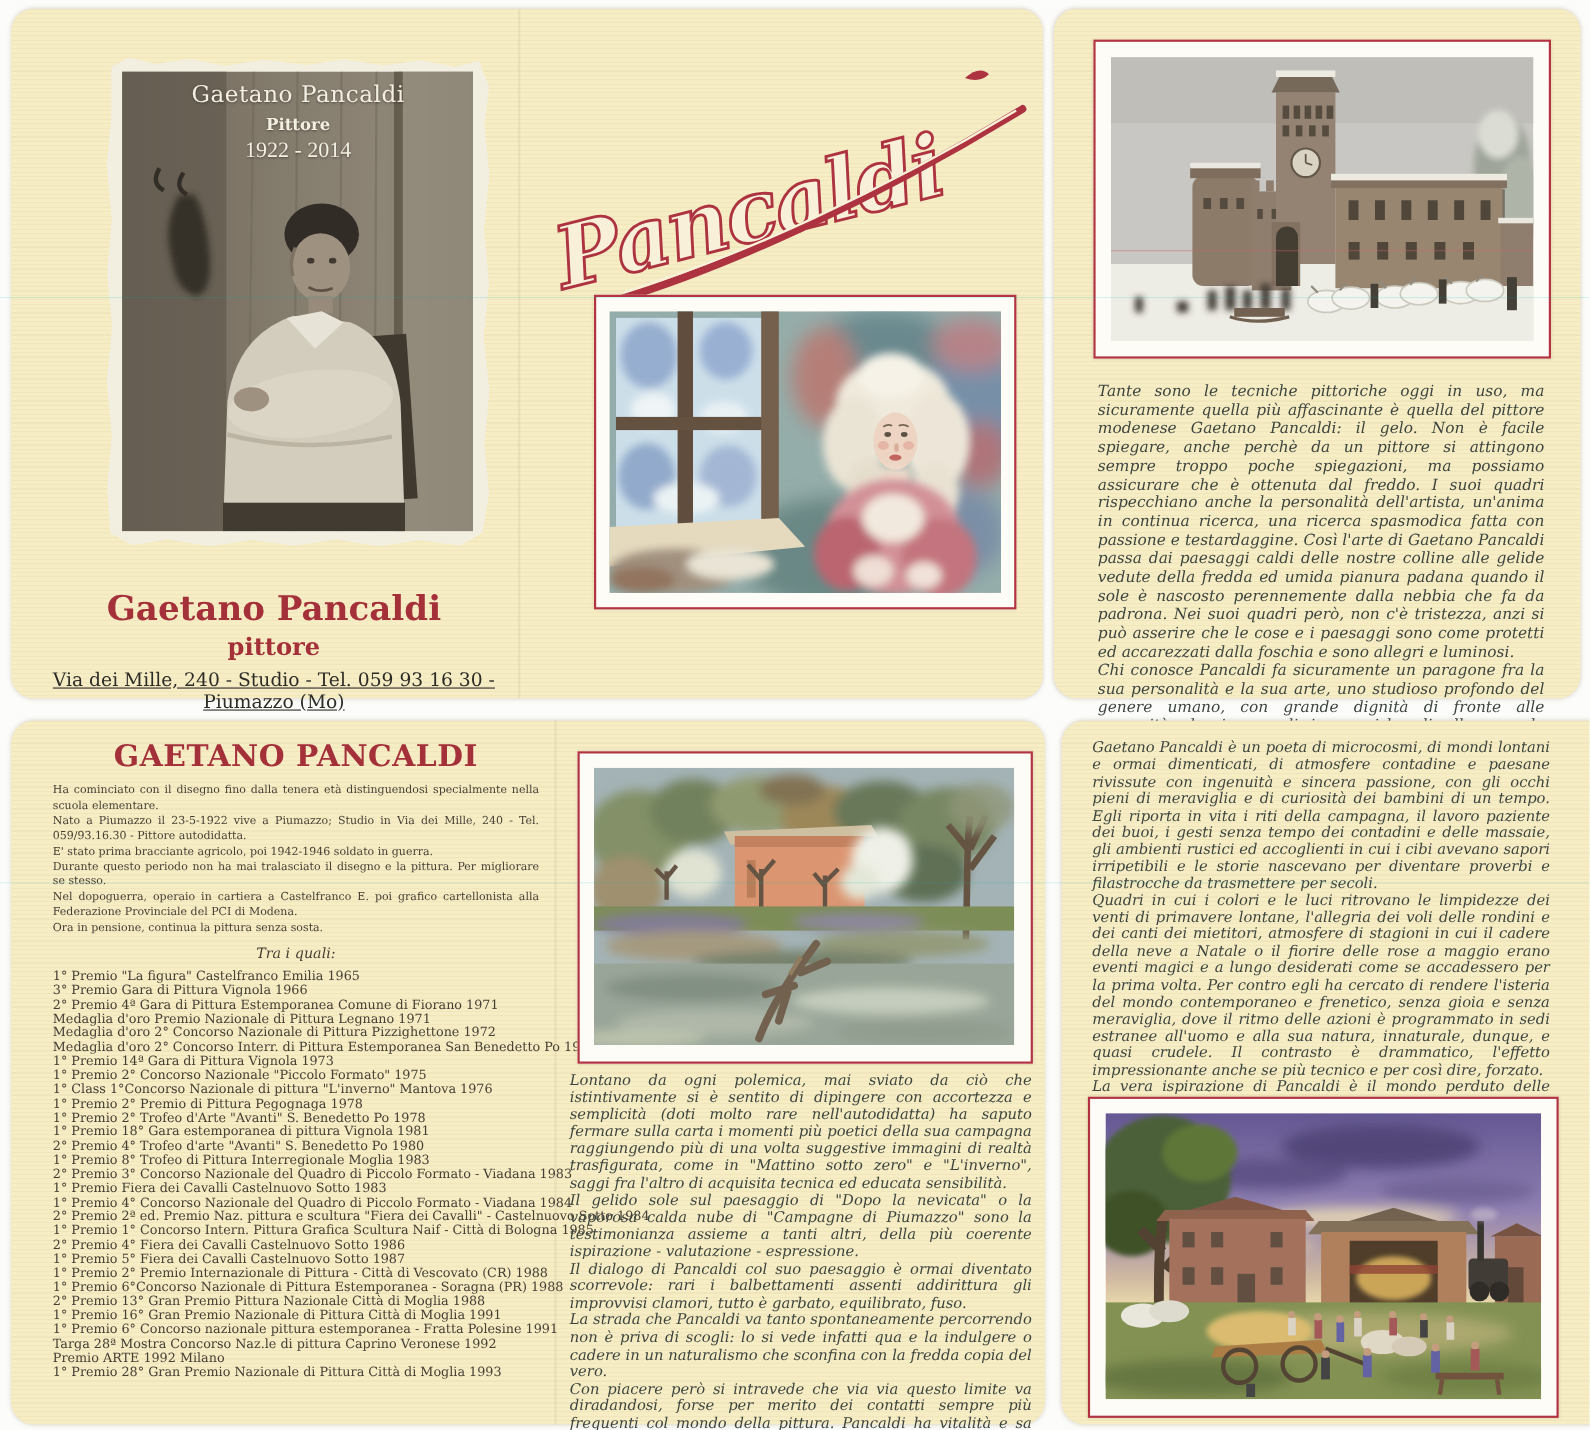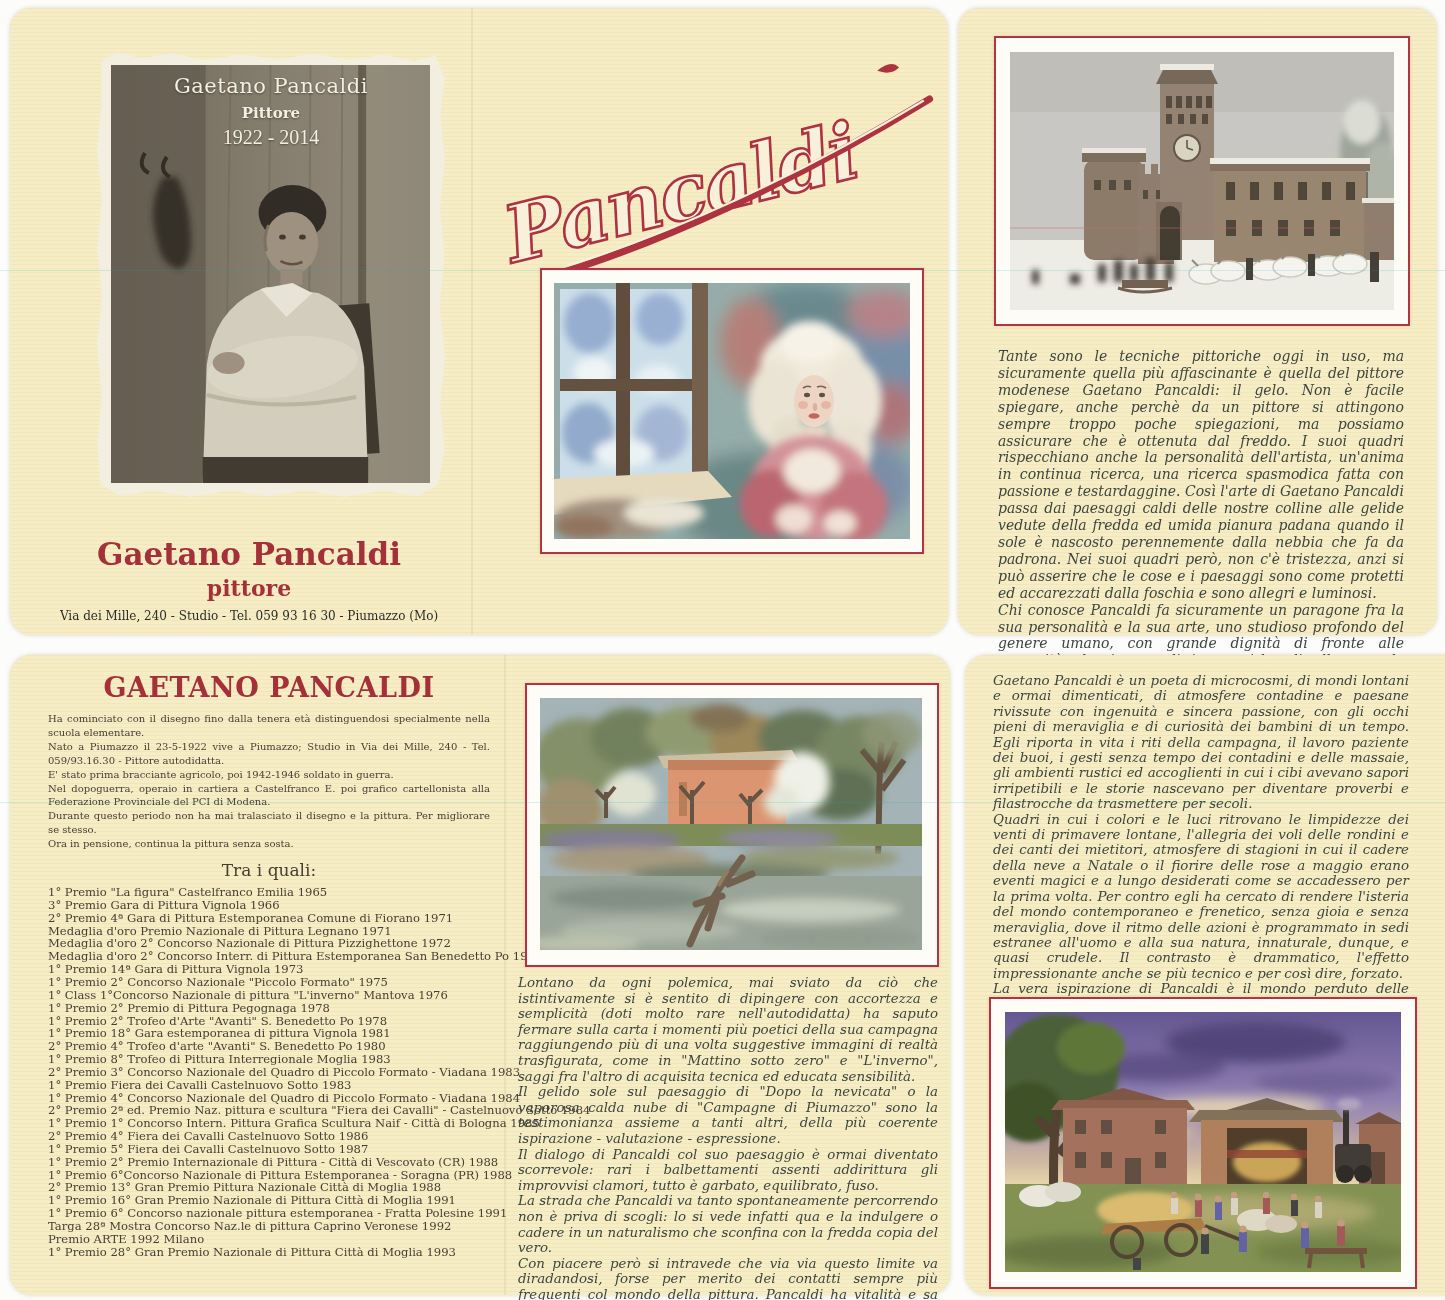--- a/index.html
+++ b/index.html
@@ -30,42 +30,42 @@
     position:absolute;left:0;right:0;top:22px;text-align:center;color:#f3efe2;
     text-shadow:0 1px 2px rgba(40,35,25,.55);
   }
   .photo-caption .cap-name{font-size:21px;letter-spacing:.5px;}
   .photo-caption .cap-role{font-size:15px;font-weight:bold;margin-top:6px;}
   .photo-caption .cap-years{font-size:20px;margin-top:4px;font-family:Liberation Serif, serif;}
 
   .card-block{position:absolute;left:24px;top:528px;width:430px;text-align:center;}
   .card-name{font-size:31px;font-weight:bold;color:#a4303a;}
   .card-role{font-size:22px;font-weight:bold;color:#a4303a;margin-top:3px;}
-  .card-addr{font-size:12px;color:#2c2b26;margin-top:8px;}
+  .card-addr{font-size:17px;color:#2c2b26;margin-top:8px;text-decoration:underline;}
 
   
   .sig-wrap{position:absolute;left:478px;top:52px;width:462px;height:215px;}
 
   
   .art-frame{
     position:absolute;border:2px solid #b23442;background:#fdfcf7;
     box-shadow:0 0 3px rgba(120,90,50,.2);
   }
   .art-frame > svg{position:absolute;}
 
   
   .essay{position:absolute;color:#3c443e;text-align:justify;font-style:italic;}
   .essay .para{margin:0;}
   .attribution{text-align:right;font-style:italic;color:#3c443e;margin-top:10px;}
 
   .bio-col{position:absolute;left:38px;top:672px;width:442px;color:#453e33;}
   .bio-head{font-size:27px;font-weight:bold;color:#a4303a;text-align:center;letter-spacing:.5px;}
   .bio-text{margin-top:9px;font-size:10px;line-height:13.9px;text-align:justify;}
   .bio-text .para{margin:0;}
-  .list-intro{text-align:center;font-size:17px;margin:9px 0 6px 0;}
+  .list-intro{font-style:italic;text-align:center;font-size:13px;margin:9px 0 6px 0;}
   .awards{font-size:11.6px;line-height:12.85px;}
   .awards .para{margin:0;white-space:nowrap;}
 </style>
 </head>
 <body>
 
 <div class="sheet" style="left:10px;top:8px;width:938px;height:627px;">
   <div class="fold" style="left:461px;"></div>
 
   <div class="photo-wrap">
@@ -335,22 +335,22 @@
 
 <div class="sheet" style="left:10px;top:655px;width:940px;height:640px;">
   <div class="fold" style="left:494px;"></div>
 
   <div class="bio-col" style="left:38px;top:17px;width:442px;">
     <div class="bio-head">GAETANO PANCALDI</div>
     <div class="bio-text">
         <p class="para">Ha cominciato con il disegno fino dalla tenera età distinguendosi specialmente nella scuola elementare.</p>
         <p class="para">Nato a Piumazzo il 23-5-1922 vive a Piumazzo; Studio in Via dei Mille, 240 - Tel. 059/93.16.30 - Pittore autodidatta.</p>
         <p class="para">E' stato prima bracciante agricolo, poi 1942-1946 soldato in guerra.</p>
+        <p class="para">Durante questo periodo non ha mai tralasciato il disegno e la pittura. Per migliorare se stesso.</p>
         <p class="para">Nel dopoguerra, operaio in cartiera a Castelfranco E. poi grafico cartellonista alla Federazione Provinciale del PCI di Modena.</p>
-        <p class="para">Durante questo periodo non ha mai tralasciato il disegno e la pittura. Per migliorare se stesso.</p>
         <p class="para">Ora in pensione, continua la pittura senza sosta.</p>
       </div>
     <div class="list-intro">Tra i quali:</div>
     <div class="awards">
         <div class="para">1° Premio "La figura" Castelfranco Emilia 1965</div>
         <div class="para">3° Premio Gara di Pittura Vignola 1966</div>
         <div class="para">2° Premio 4ª Gara di Pittura Estemporanea Comune di Fiorano 1971</div>
         <div class="para">Medaglia d'oro Premio Nazionale di Pittura Legnano 1971</div>
         <div class="para">Medaglia d'oro 2° Concorso Nazionale di Pittura Pizzighettone 1972</div>
         <div class="para">Medaglia d'oro 2° Concorso Interr. di Pittura Estemporanea San Benedetto Po 1973</div>

